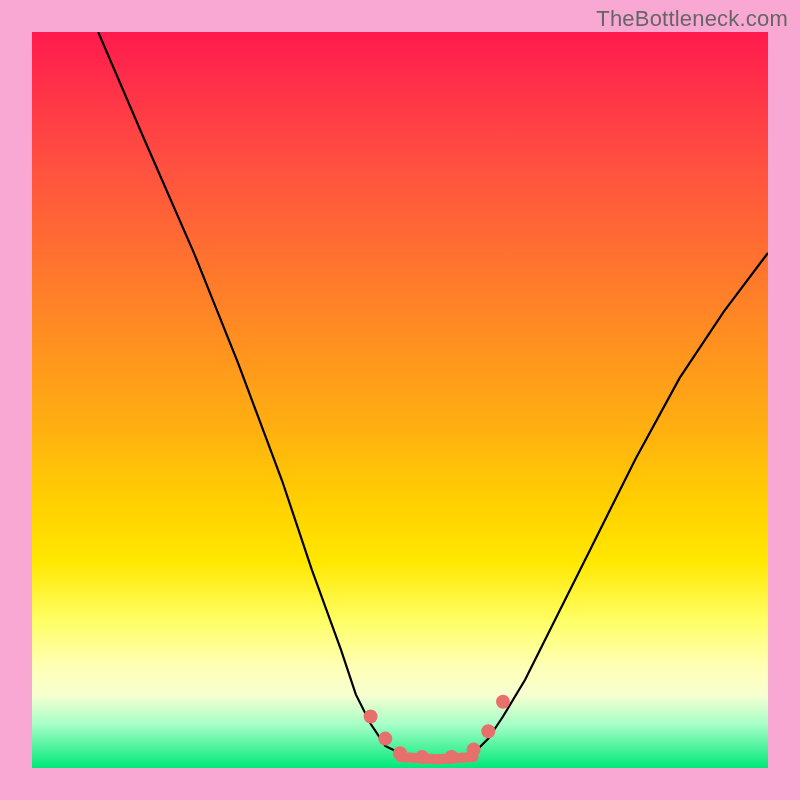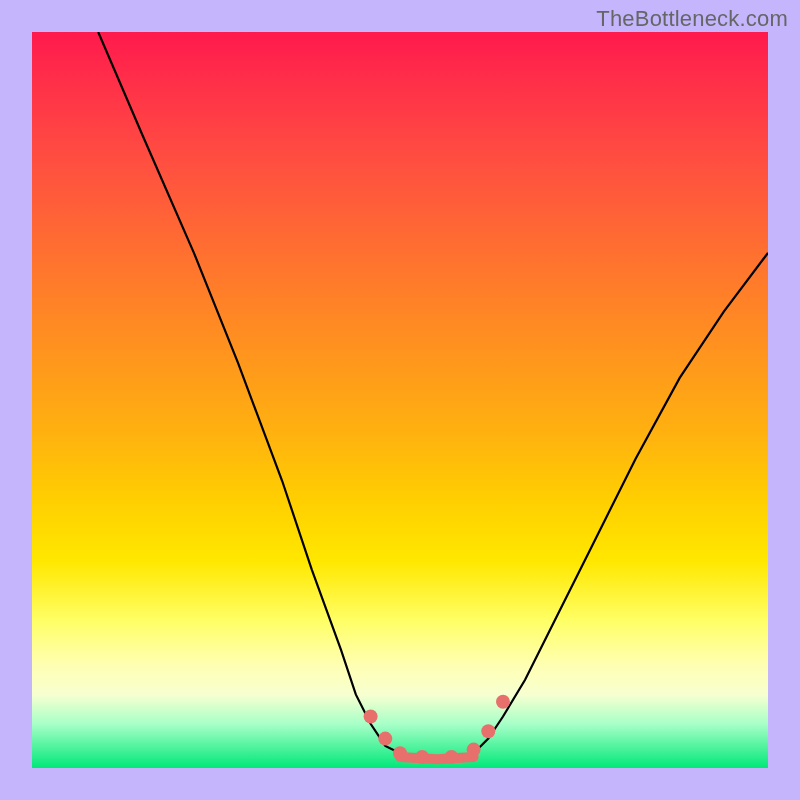--- a/index.html
+++ b/index.html
@@ -10,21 +10,21 @@
     overflow: hidden;
     background: #000;
     font-family: Arial, Helvetica, sans-serif;
   }
   .frame {
     position: absolute;
     top: 0;
     left: 0;
     width: 800px;
     height: 800px;
-    background: #c4b5fd;
+    background: #f9a8d4;
   }
   .plot {
     position: absolute;
     top: 32px;
     left: 32px;
     width: 736px;
     height: 736px;
     background: linear-gradient(
       to bottom,
       #ff1a4d 0%,

